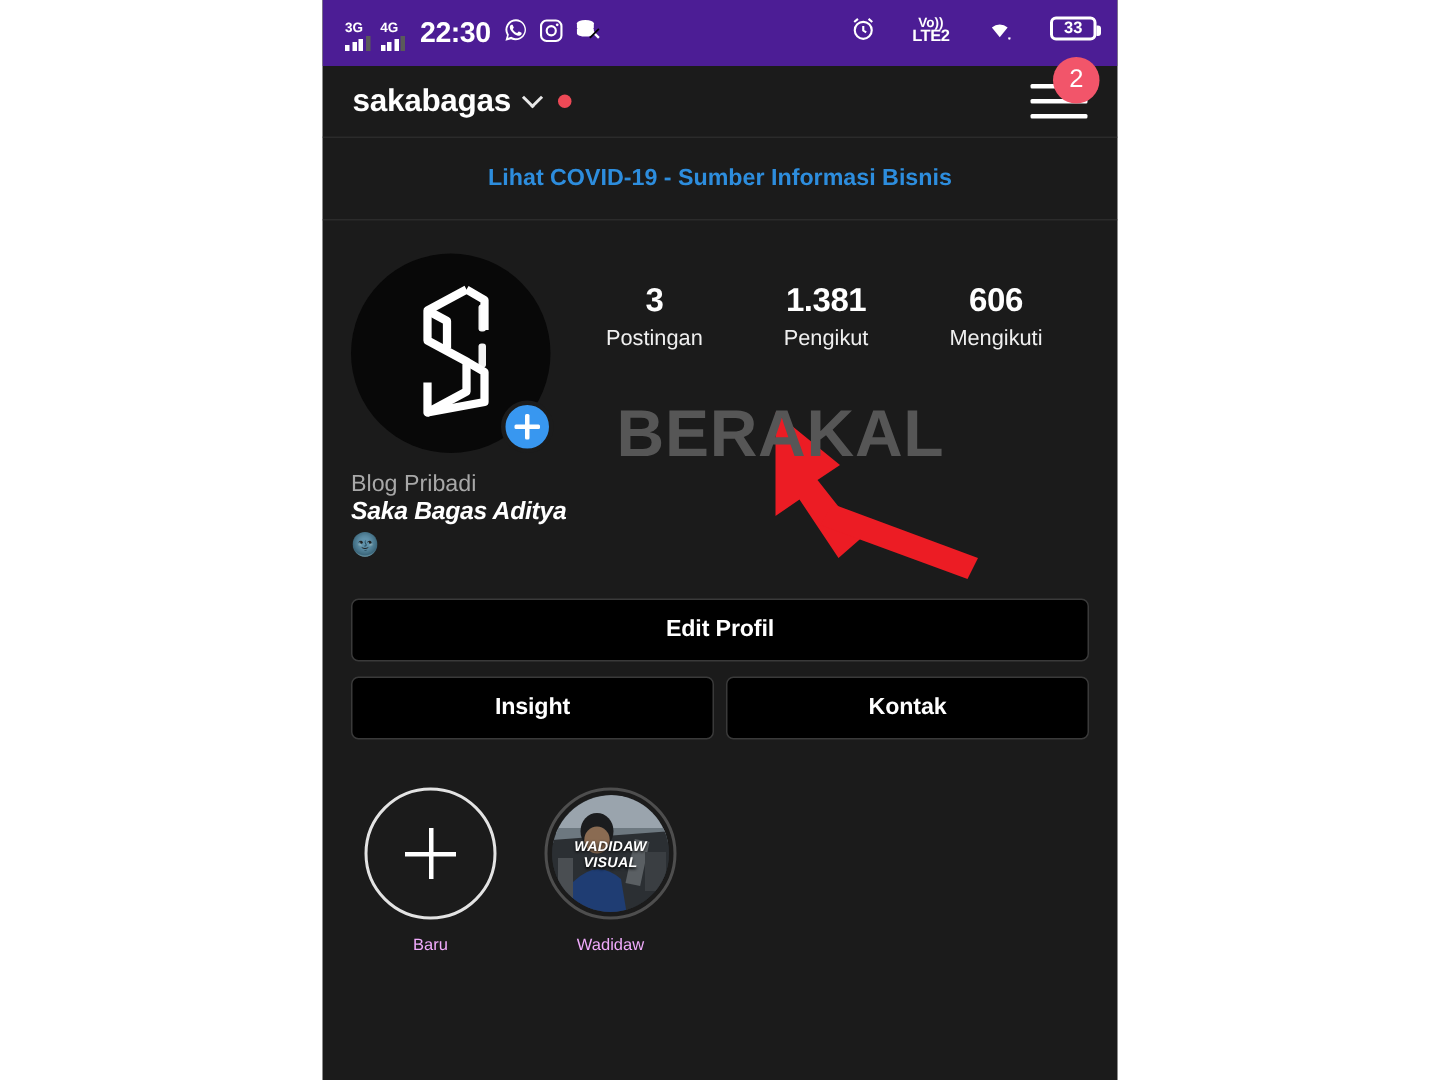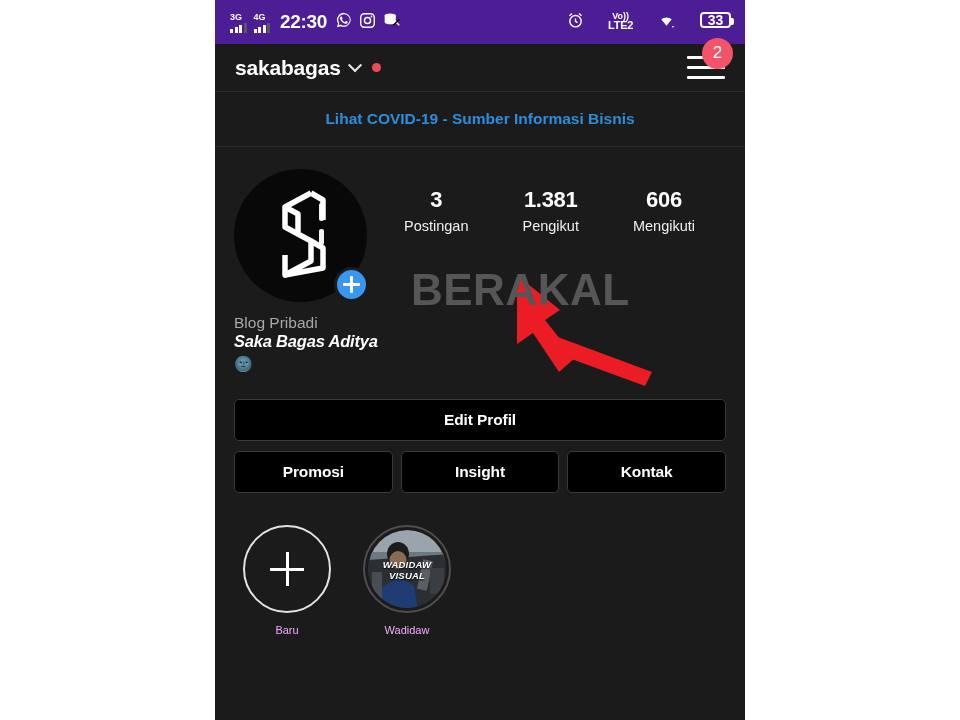--- a/index.html
+++ b/index.html
@@ -56,21 +56,21 @@
   .battery {
     position:relative;
     width:31px; height:16px;
     border:2px solid #ffffff; border-radius:4px;
     display:flex; align-items:center; justify-content:center;
   }
   .battery::after{
     content:""; position:absolute; right:-5px; top:4px;
     width:3px; height:7px; background:#ffffff; border-radius:0 2px 2px 0;
   }
-  .battery span { font-size:14px; font-weight:bold; color:#ffffff; }
+  .battery span { font-size:11px; font-weight:bold; color:#ffffff; }
 
   
   #profile-header {
     height:48px;
     display:flex; align-items:center;
     padding:0 20px;
     border-bottom:1px solid #2b2b2b;
   }
   #username {
     font-size:21px; font-weight:bold; color:#ffffff; letter-spacing:-0.2px;
@@ -331,21 +331,20 @@
 
     <div id="bio">
       <div id="bio-cat">Blog Pribadi</div>
       <div id="bio-name">Saka Bagas Aditya</div>
       <div id="bio-emoji">🌚</div>
     </div>
 
     <div id="actions">
       <div class="btn" id="btn-edit">Edit Profil</div>
       <div id="btn-row">
-        <div class="btn">Promosi</div>
         <div class="btn">Insight</div>
         <div class="btn">Kontak</div>
       </div>
     </div>
 
     <div id="highlights">
       <div class="hl">
         <div class="hl-circle hl-new"></div>
         <div class="hl-label">Baru</div>
       </div>

